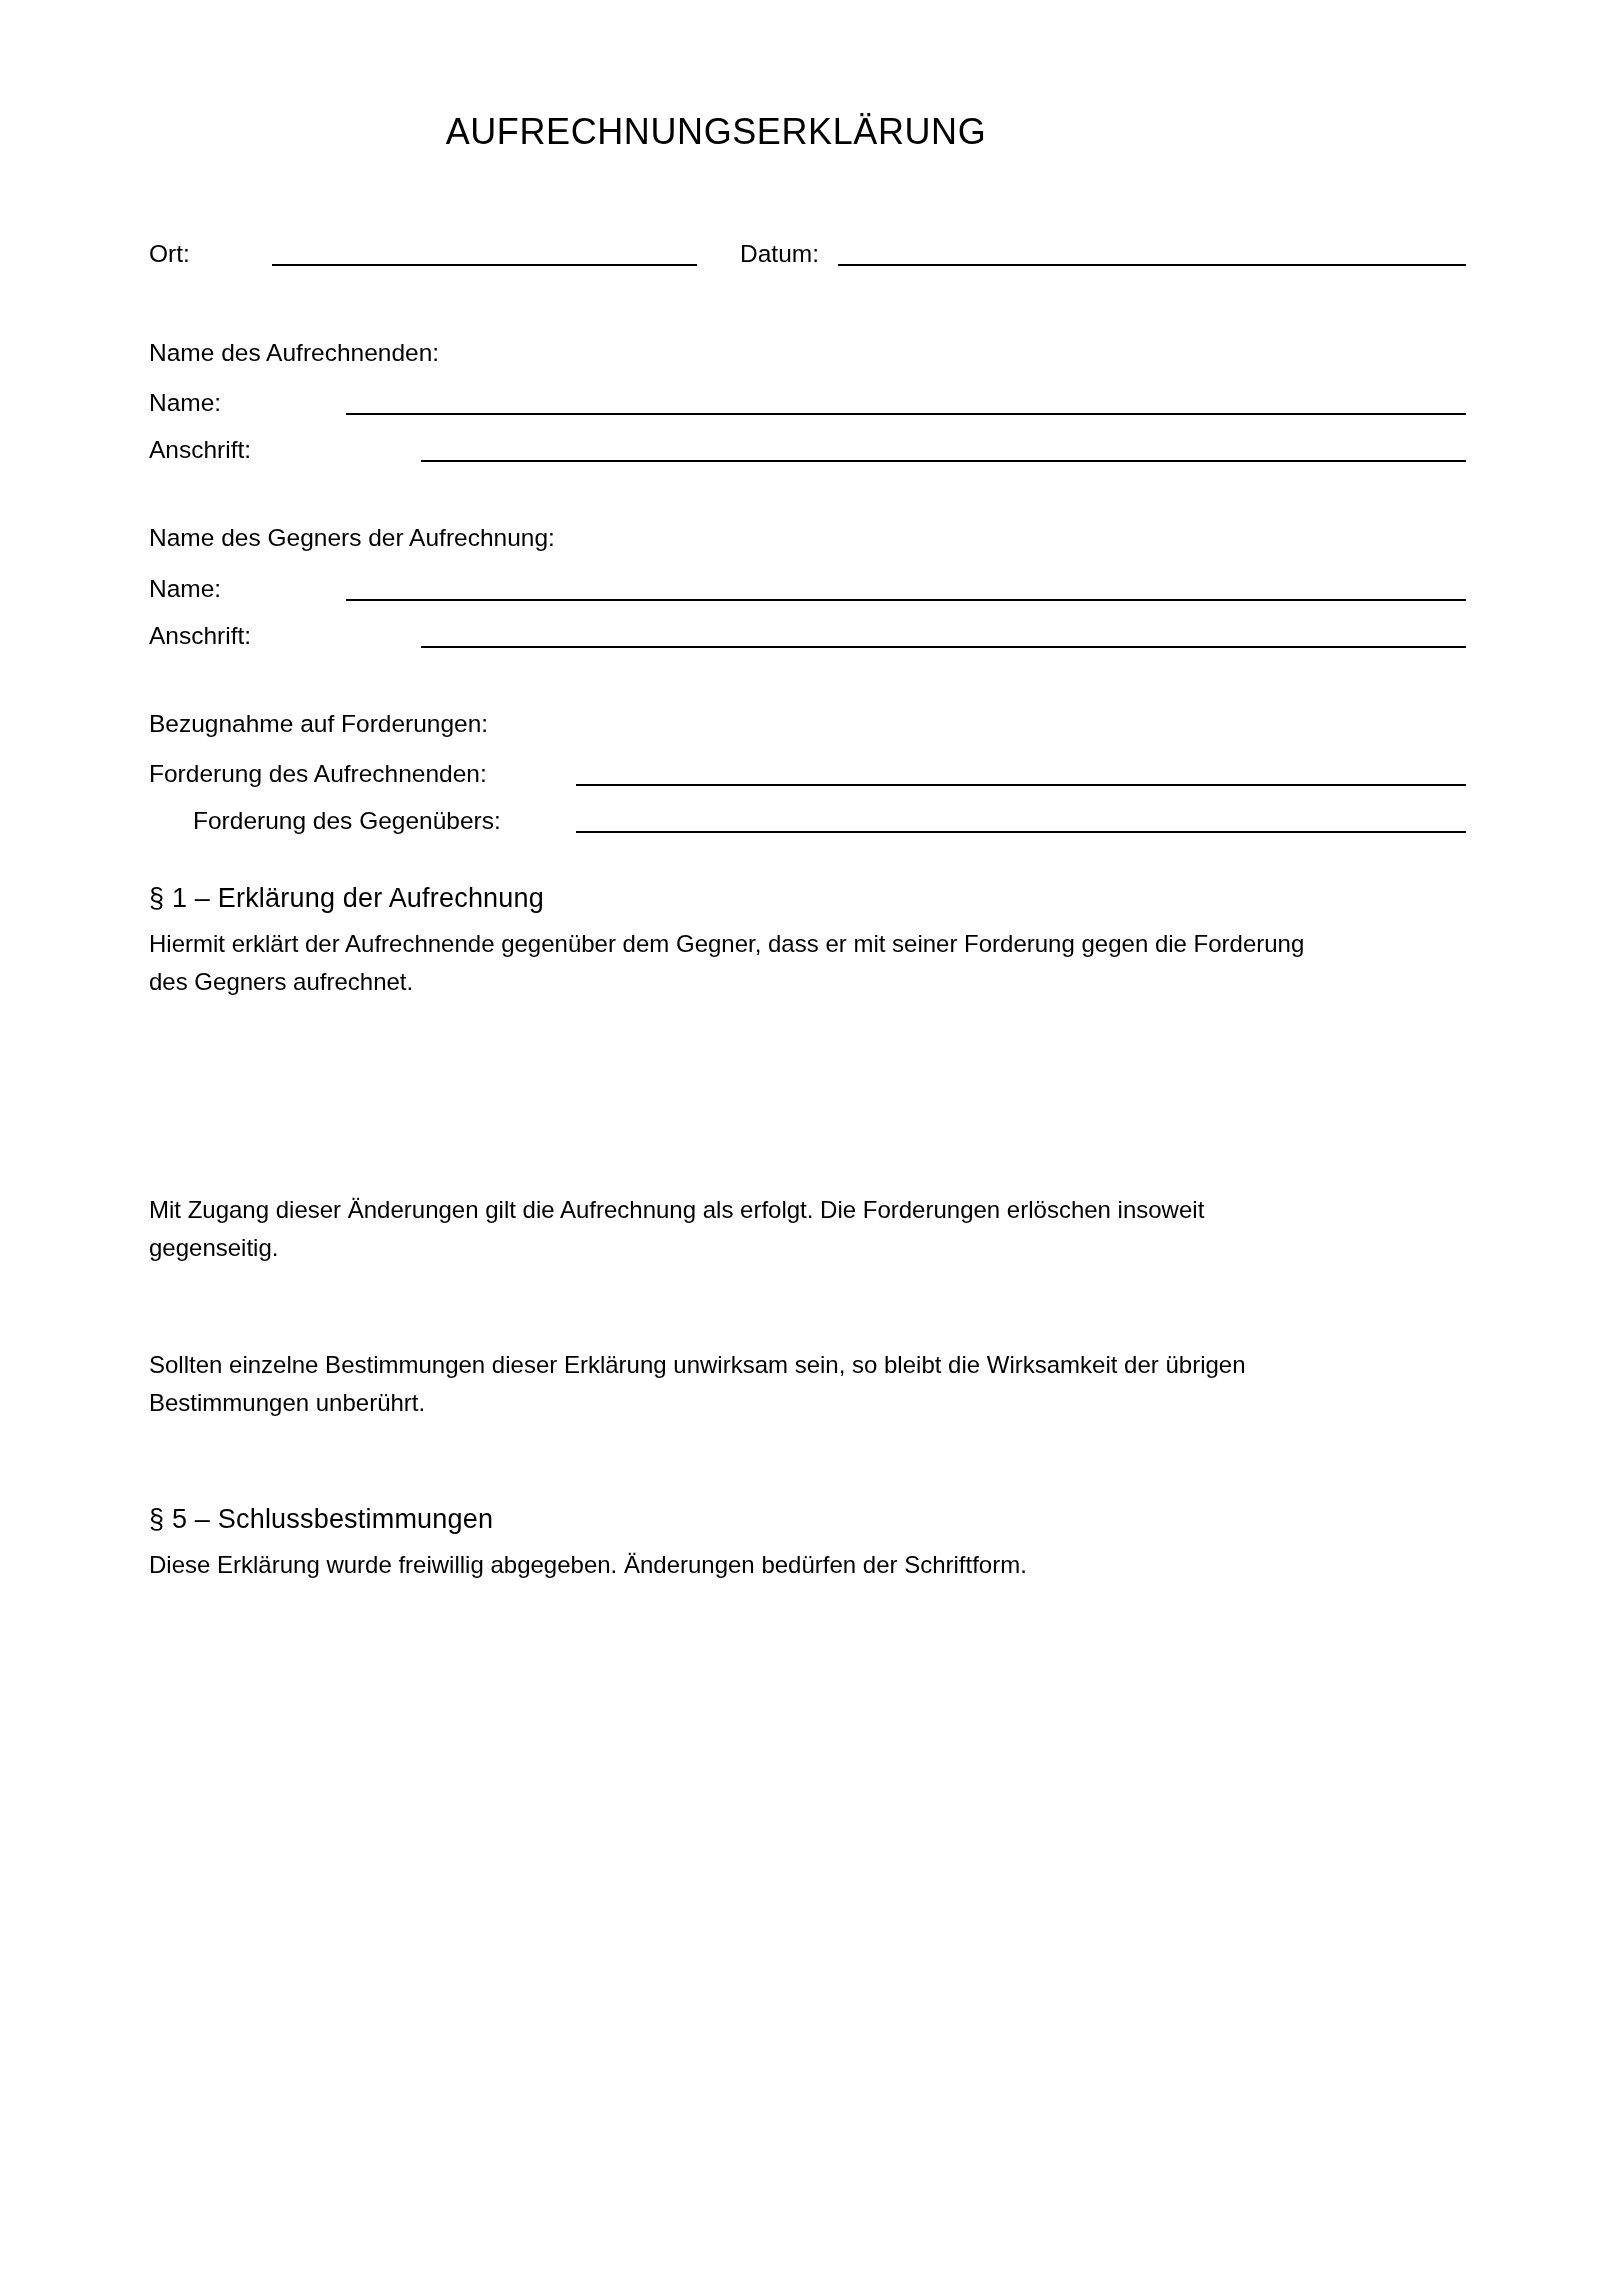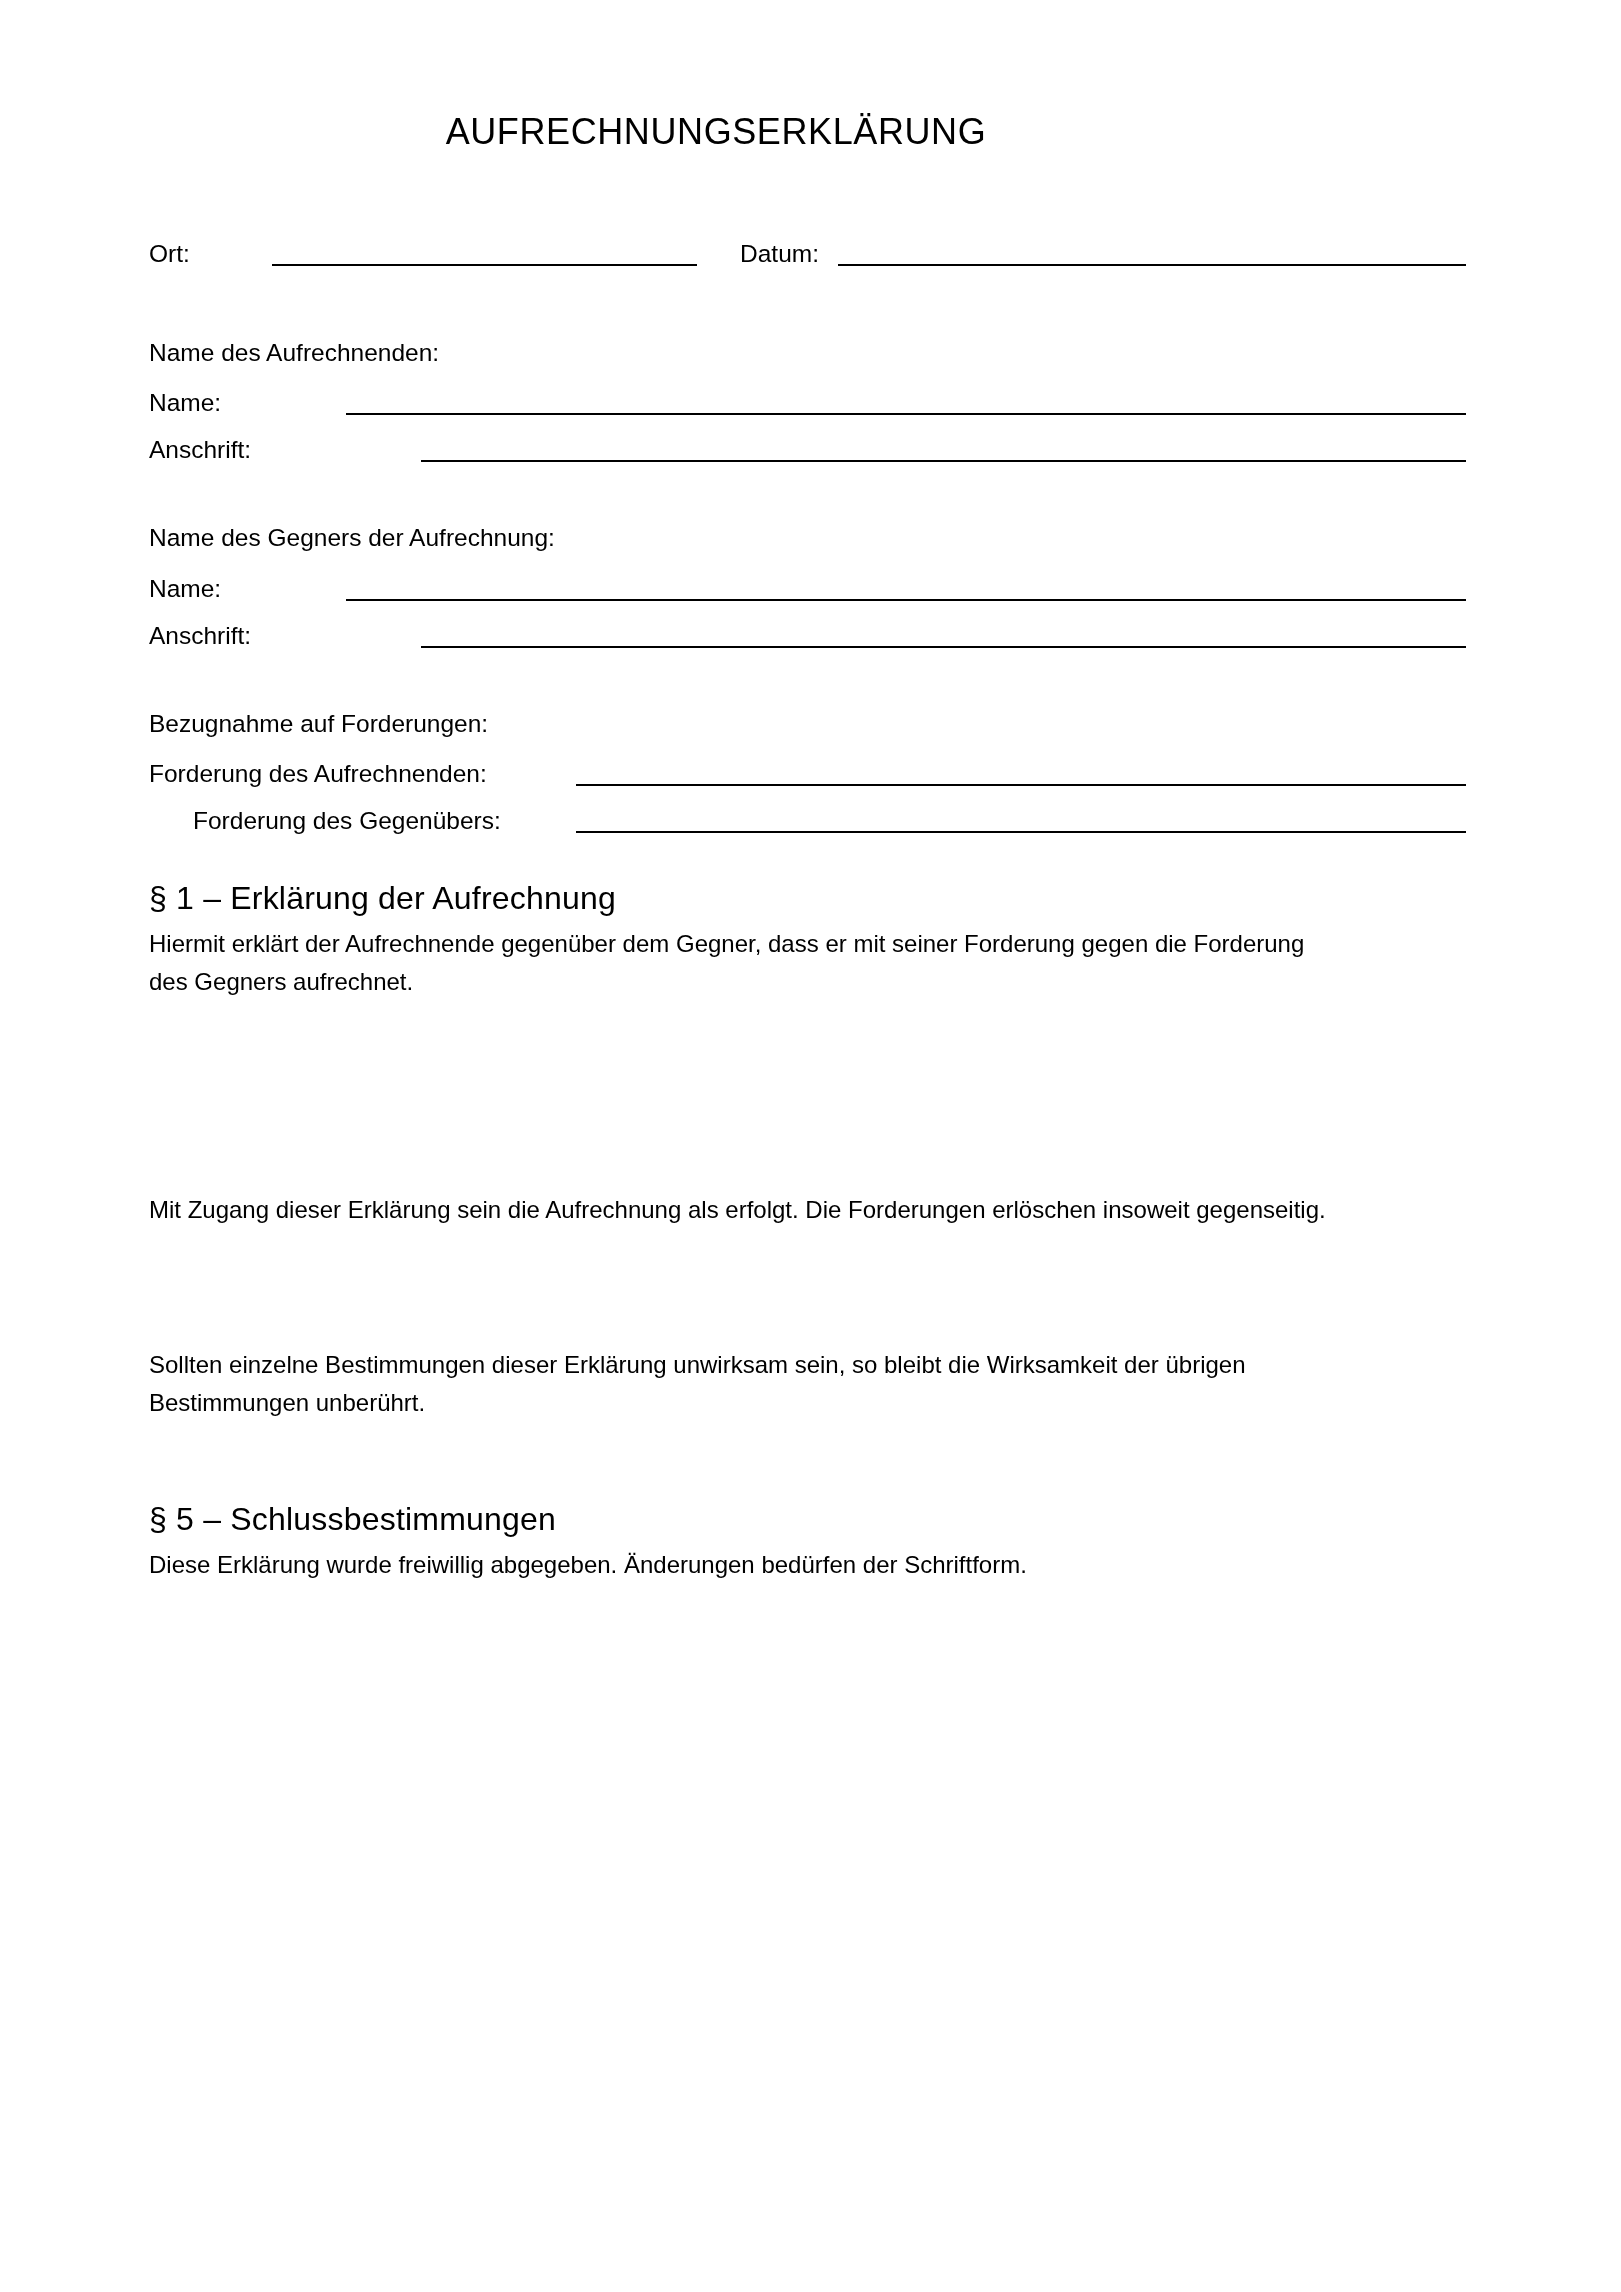--- a/index.html
+++ b/index.html
@@ -68,21 +68,21 @@
     white-space: nowrap;
   }
 
   
   .section {
     position: absolute;
     left: 149px;
     width: 1191px;
   }
   .section-heading {
-    font-size: 32px;
+    font-size: 27px;
     line-height: 37px;
     letter-spacing: 0.2px;
     margin: 0 0 7.8px 0;
     font-weight: 400;
     white-space: nowrap;
   }
   .section-body {
     font-size: 24px;
     line-height: 38px;
     margin: 0;
@@ -141,21 +141,21 @@
     <span class="rule" style="left:427px; width:890px;"></span>
   </div>
 
   <div class="section" style="top:880px;">
     <h2 class="section-heading">§ 1 – Erklärung der Aufrechnung</h2>
     <p class="section-body">Hiermit erklärt der Aufrechnende gegenüber dem Gegner, dass er mit seiner Forderung gegen die Forderung des Gegners aufrechnet.</p>
   </div>
 
 
   <div class="section" style="top:1191px;">
-    <p class="section-body">Mit Zugang dieser Erklärung sein die Aufrechnung als erfolgt. Die Forderungen erlöschen insoweit gegenseitig.</p>
+    <p class="section-body">Mit Zugang dieser Änderungen gilt die Aufrechnung als erfolgt. Die Forderungen erlöschen insoweit gegenseitig.</p>
   </div>
 
   <div class="section" style="top:1346px;">
     <p class="section-body">Sollten einzelne Bestimmungen dieser Erklärung unwirksam sein, so bleibt die Wirksamkeit der übrigen Bestimmungen unberührt.</p>
   </div>
 
   <div class="section" style="top:1501px;">
     <h2 class="section-heading">§ 5 – Schlussbestimmungen</h2>
     <p class="section-body">Diese Erklärung wurde freiwillig abgegeben. Änderungen bedürfen der Schriftform.</p>
   </div>

